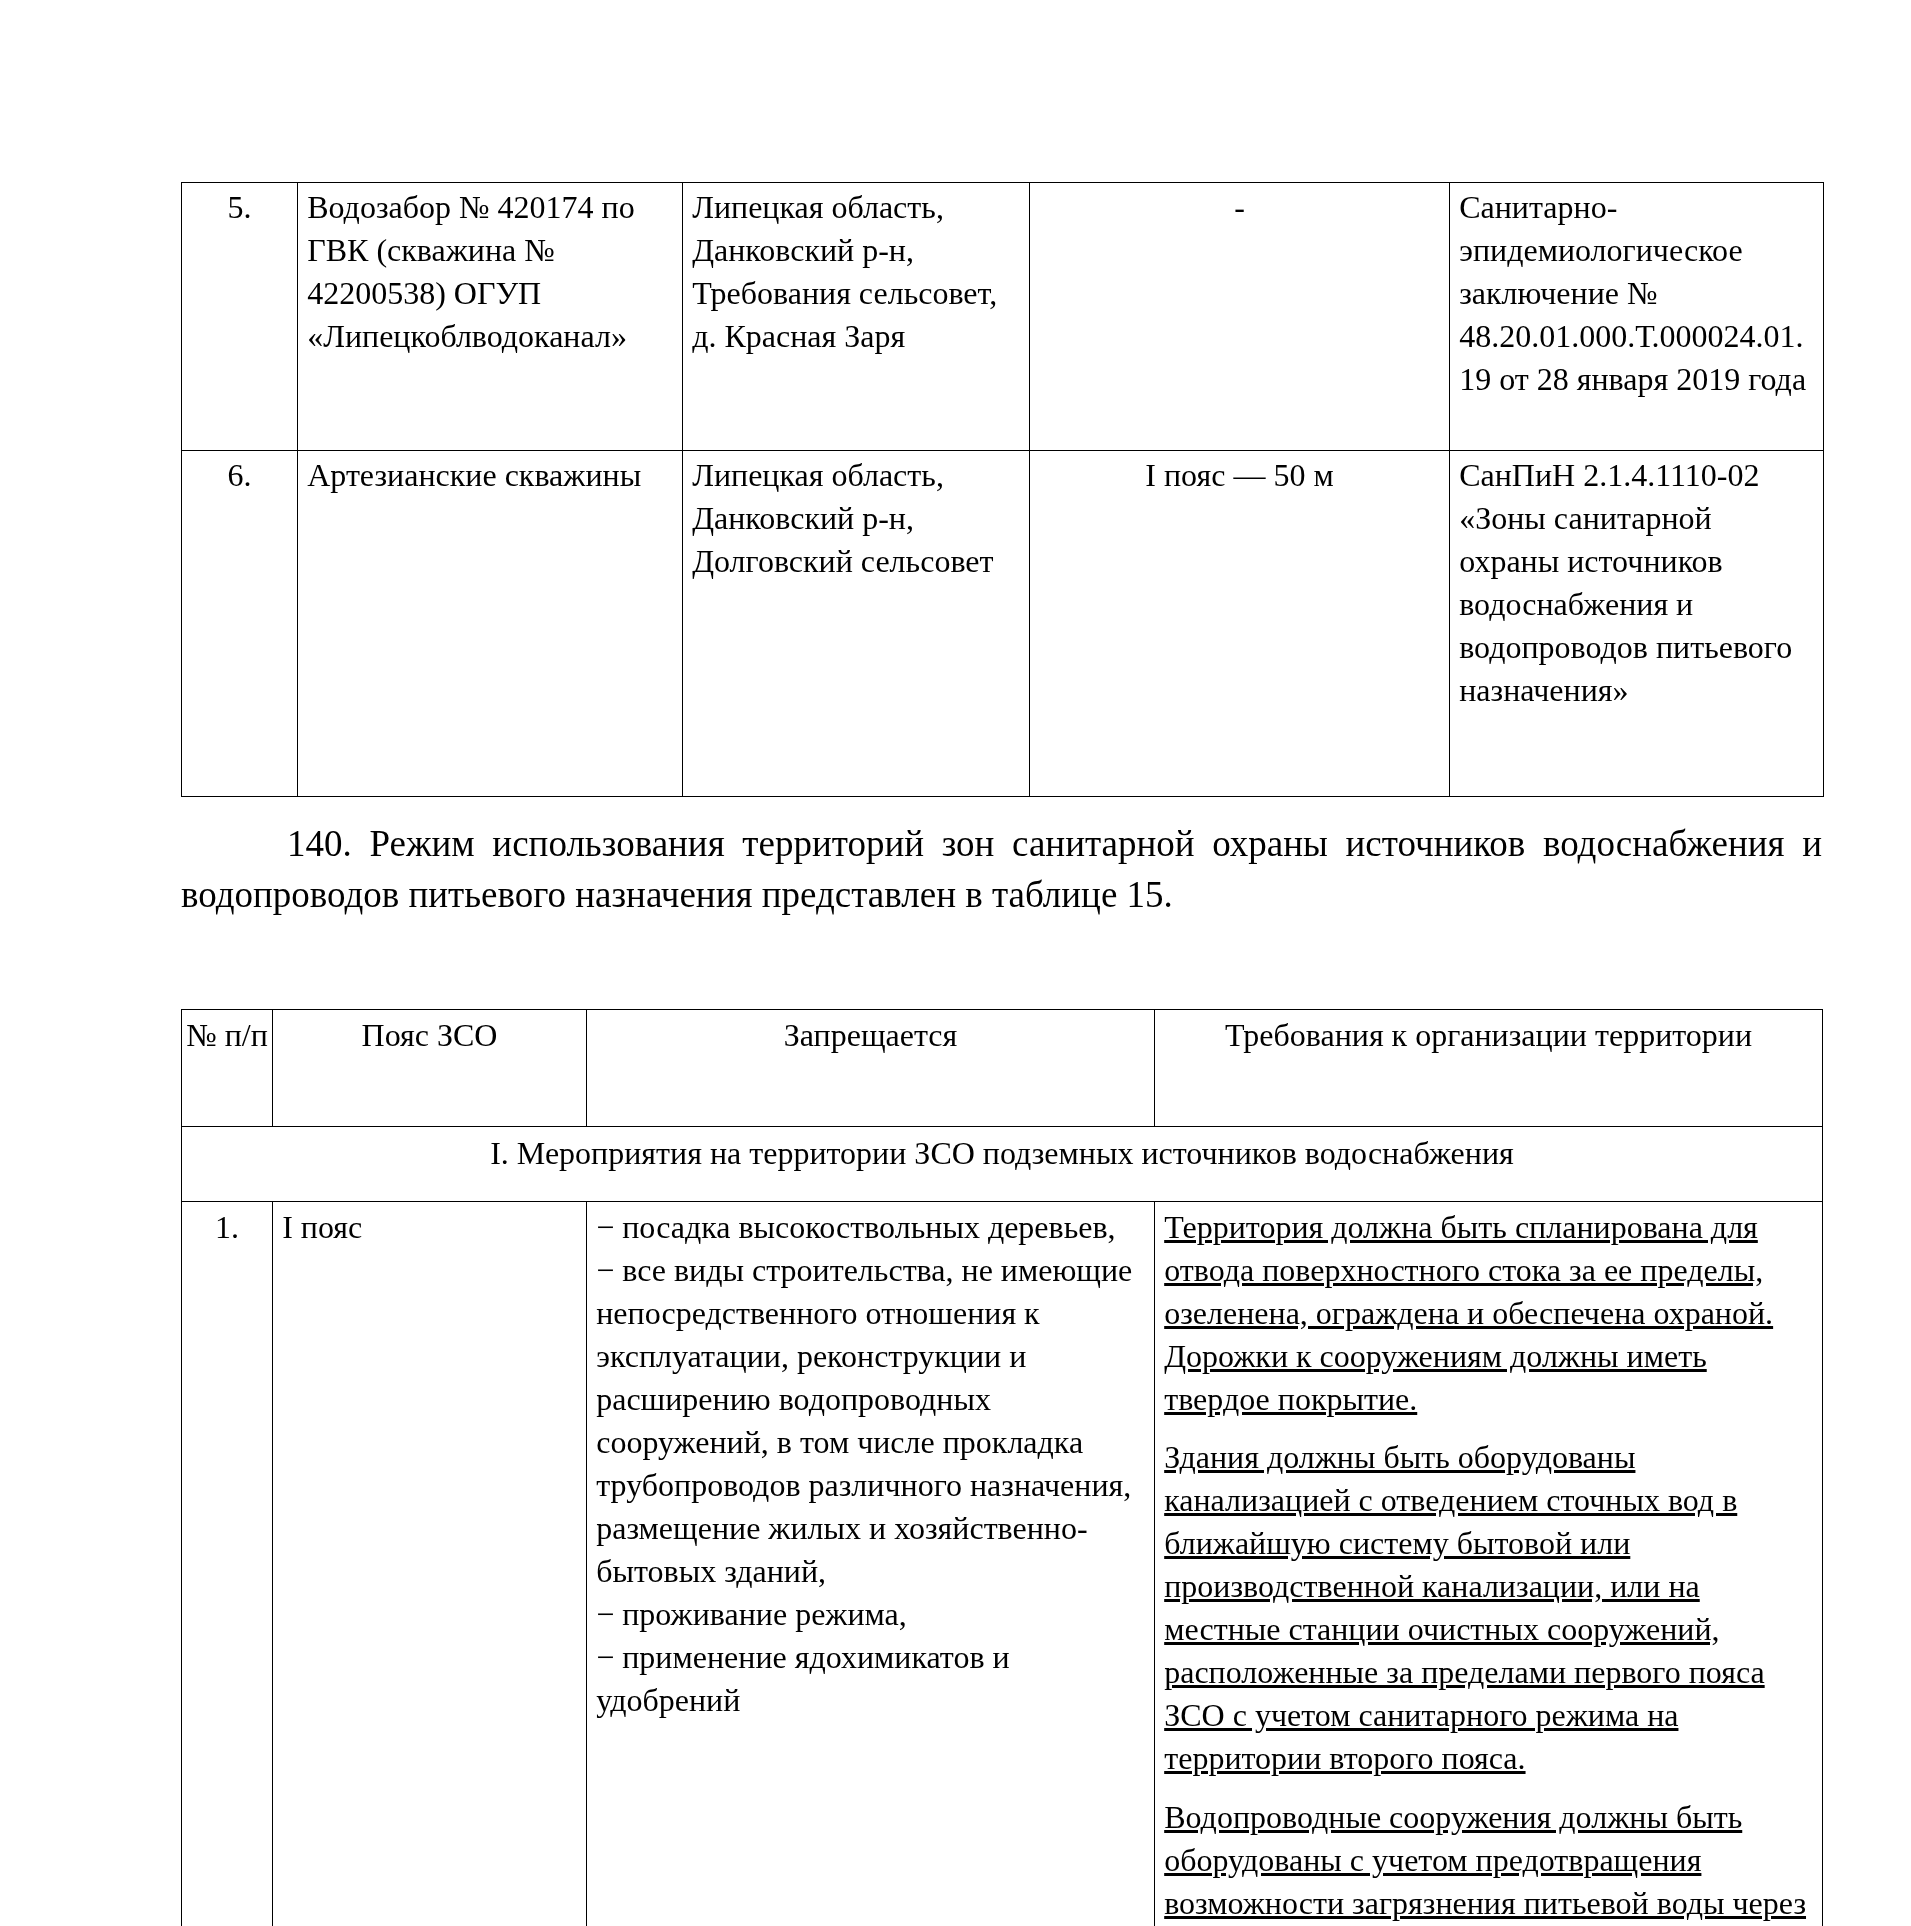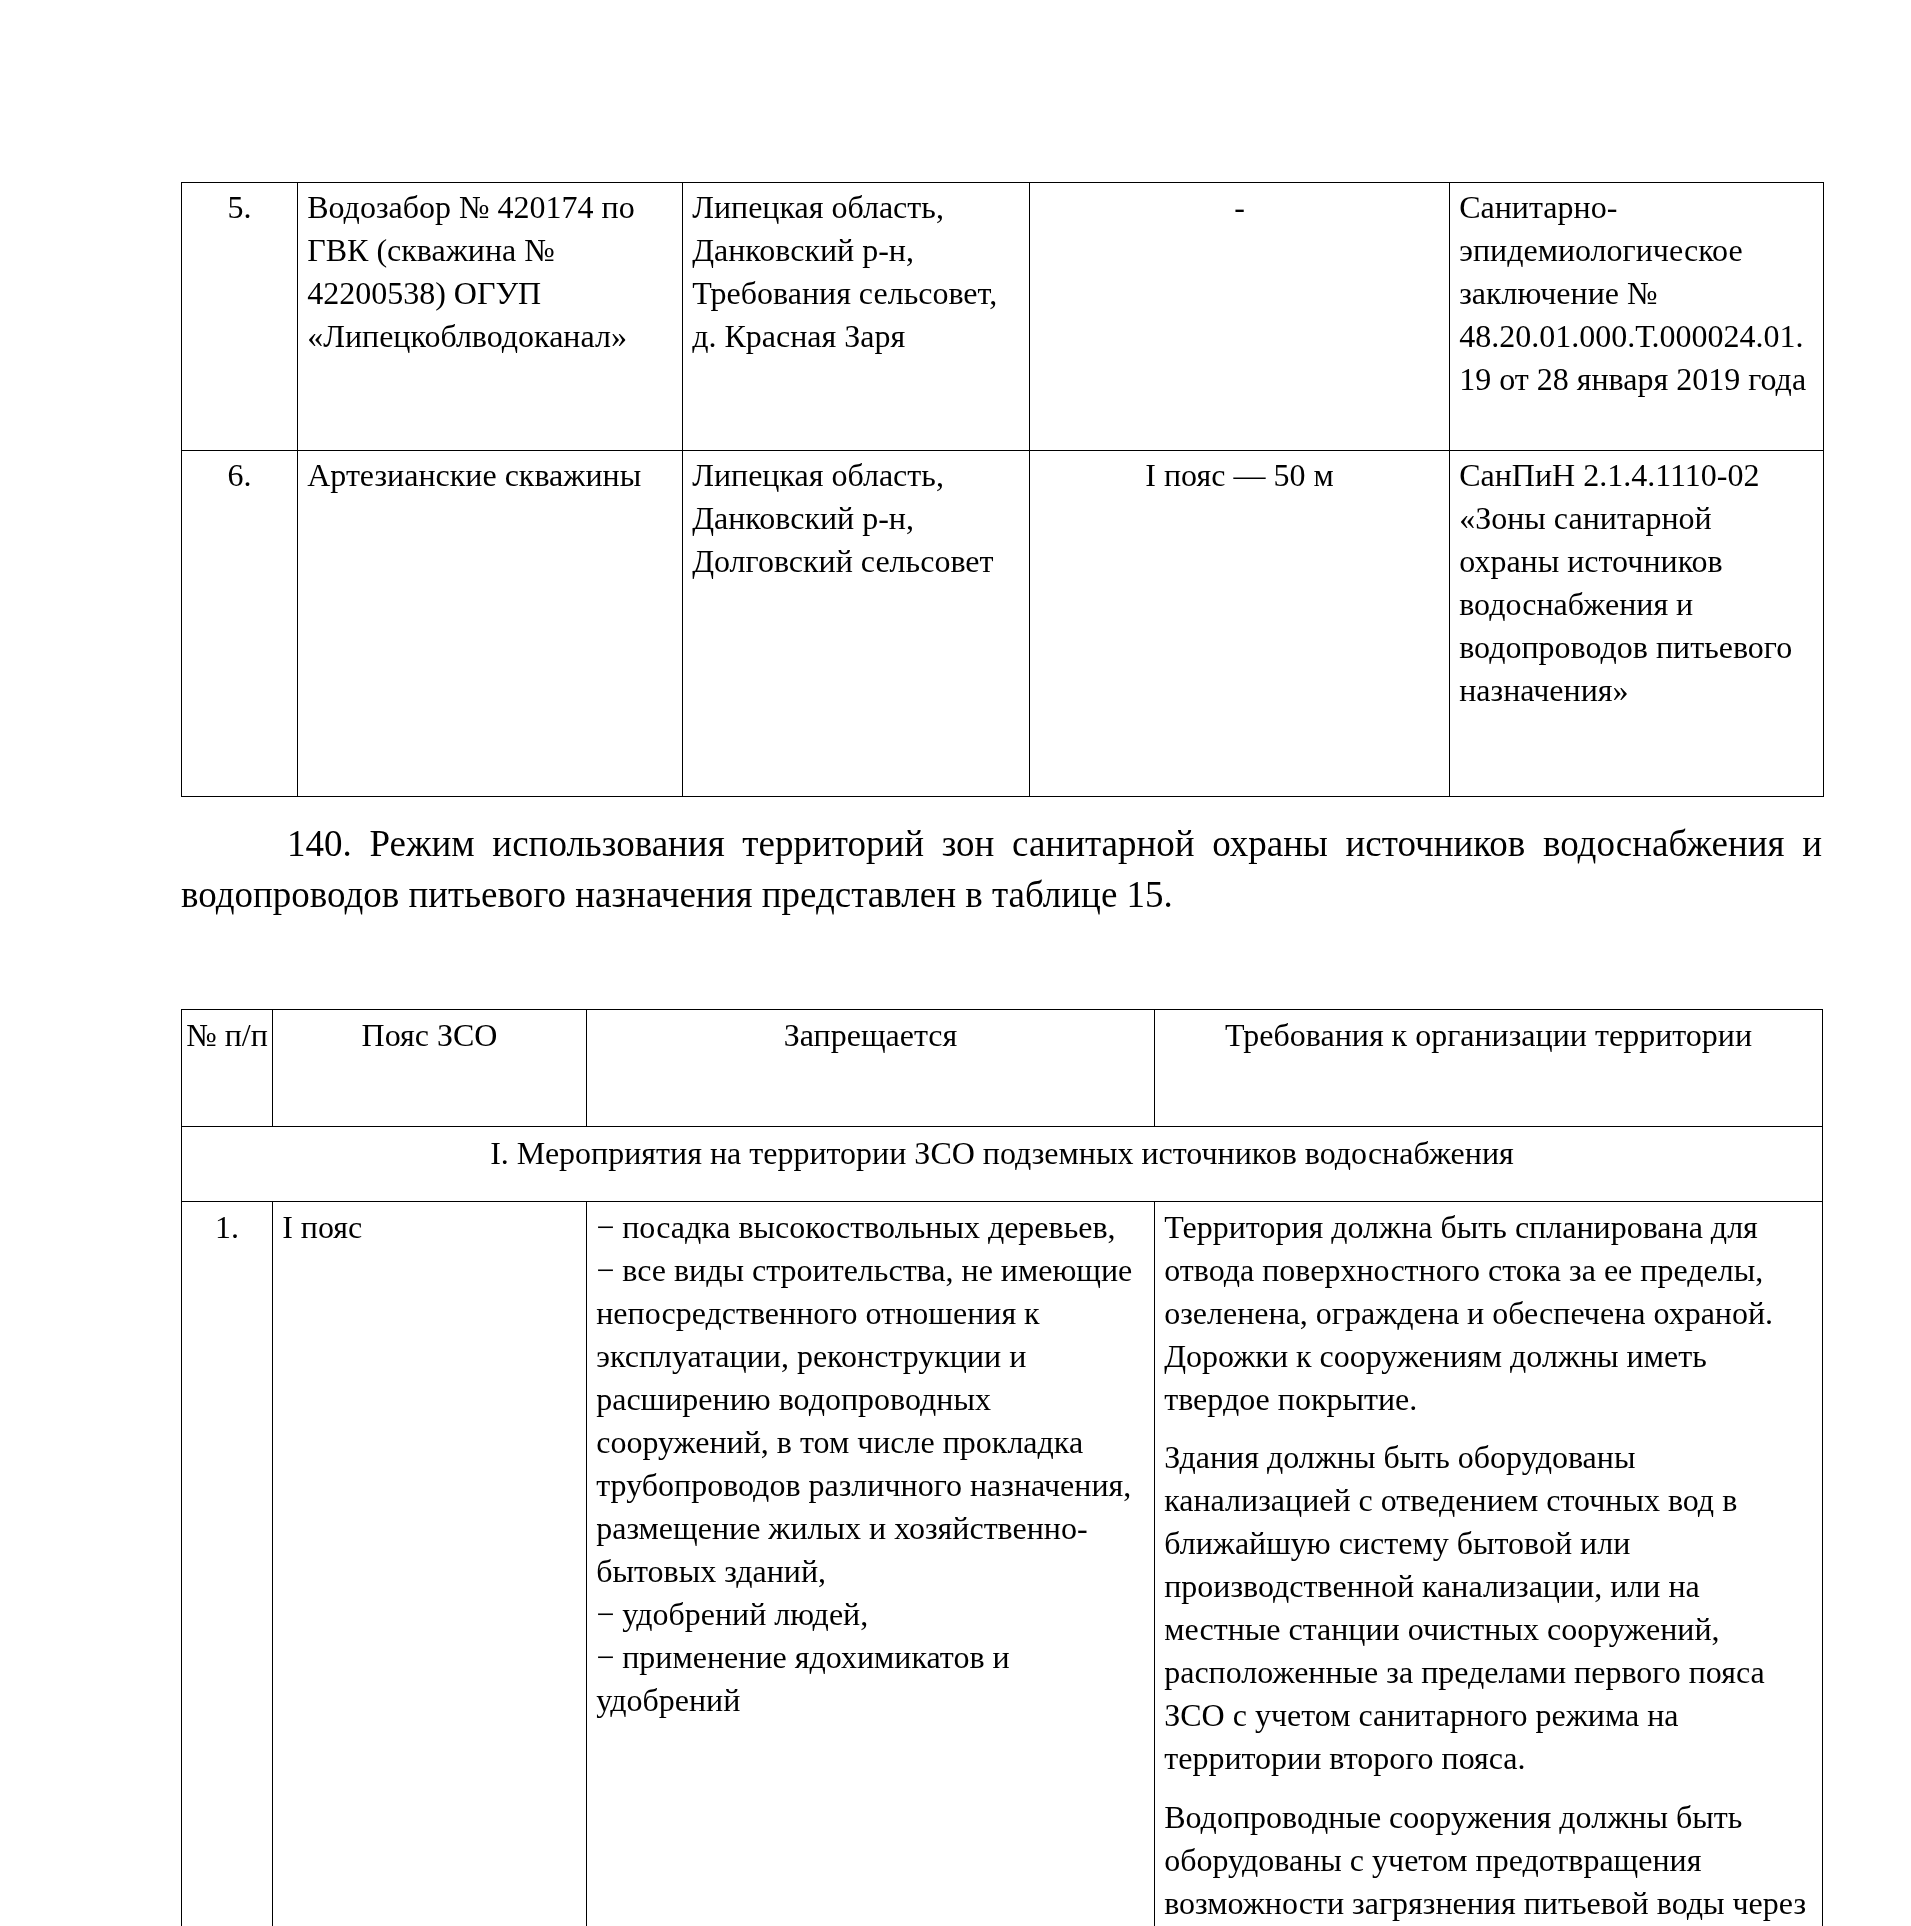--- a/index.html
+++ b/index.html
@@ -11,21 +11,21 @@
   .t1 { left: 181px; top: 182px; width: 1641px; }
   .t2 { left: 181px; top: 1009px; width: 1641px; }
   .c { text-align: center; }
   .row5 td { height: 264px; }
   .sec3 td { height: 42px; padding-top: 0; }
   .row6 td { height: 342px; }
   .hdr td { height: 112px; padding-top: 3.9px; }
   .sec1 td { height: 69px; padding-top: 5px; }
   .r1 td { height: 1348px; padding-top: 3.9px; }
   .line { display: block; }
-  .para-block { display: block; margin-bottom: 15.4px; }
+  .para-block { display: block; margin-bottom: 15.4px; text-decoration: underline; }
   .p140 { position: absolute; left: 181px; width: 1641px; top: 818px;
           font-size: 37px; line-height: 51px; text-align: justify; text-align-last: left; }
   .p140 .indent { display: inline-block; width: 106px; }
 </style>
 </head>
 <body>
 
 <table class="t1">
   <colgroup>
     <col style="width:116px">
@@ -70,21 +70,21 @@
   </tr>
   <tr class="sec1">
     <td colspan="4" class="c">I. Мероприятия на территории ЗСО подземных источников водоснабжения</td>
   </tr>
   <tr class="r1">
     <td class="c">1.</td>
     <td>I пояс</td>
     <td>
       <span class="line">− посадка высокоствольных деревьев,</span>
       <span class="line">− все виды строительства, не имеющие непосредственного отношения к эксплуатации, реконструкции и расширению водопроводных сооружений, в том числе прокладка трубопроводов различного назначения, размещение жилых и хозяйственно-бытовых зданий,</span>
-      <span class="line">− удобрений людей,</span>
+      <span class="line">− проживание режима,</span>
       <span class="line">− применение ядохимикатов и удобрений</span>
     </td>
     <td>
       <span class="para-block">Территория должна быть спланирована для отвода поверхностного стока за ее пределы, озеленена, ограждена и обеспечена охраной. Дорожки к сооружениям должны иметь твердое покрытие.</span>
       <span class="para-block">Здания должны быть оборудованы канализацией с отведением сточных вод в ближайшую систему бытовой или производственной канализации, или на местные станции очистных сооружений, расположенные за пределами первого пояса ЗСО с учетом санитарного режима на территории второго пояса.</span>
       <span class="para-block">Водопроводные сооружения должны быть оборудованы с учетом предотвращения возможности загрязнения питьевой воды через оголовки и устья скважин, люки и переливные трубы резервуаров и устройства заливки насосов.</span>
 
     </td>
   </tr>
 </tbody>

